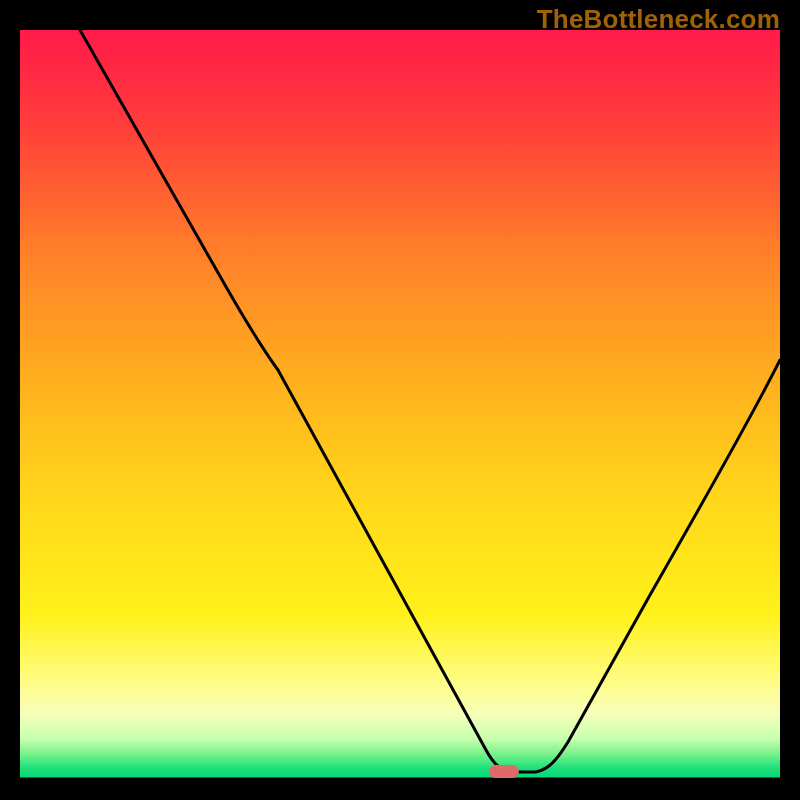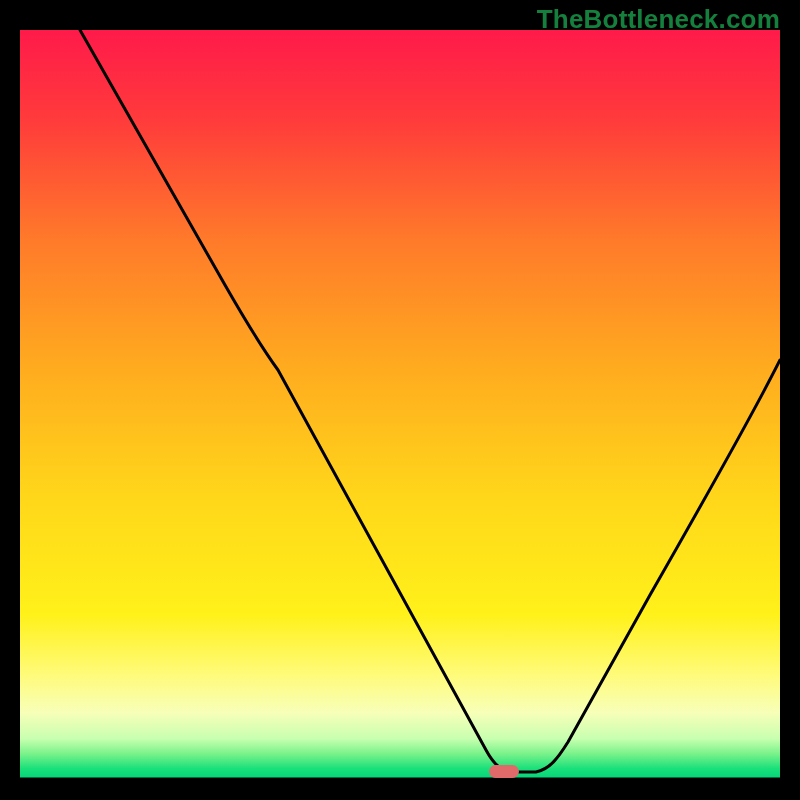--- a/index.html
+++ b/index.html
@@ -13,21 +13,21 @@
   .container {
     position: relative;
     width: 800px;
     height: 800px;
     background: #000;
   }
   .watermark {
     position: absolute;
     top: 4px;
     right: 20px;
-    color: #15803d;
+    color: #a16207;
     font-size: 26px;
     font-weight: 600;
     letter-spacing: 0.2px;
     z-index: 3;
   }
   .plot-area {
     position: absolute;
     left: 20px;
     top: 30px;
     width: 760px;

